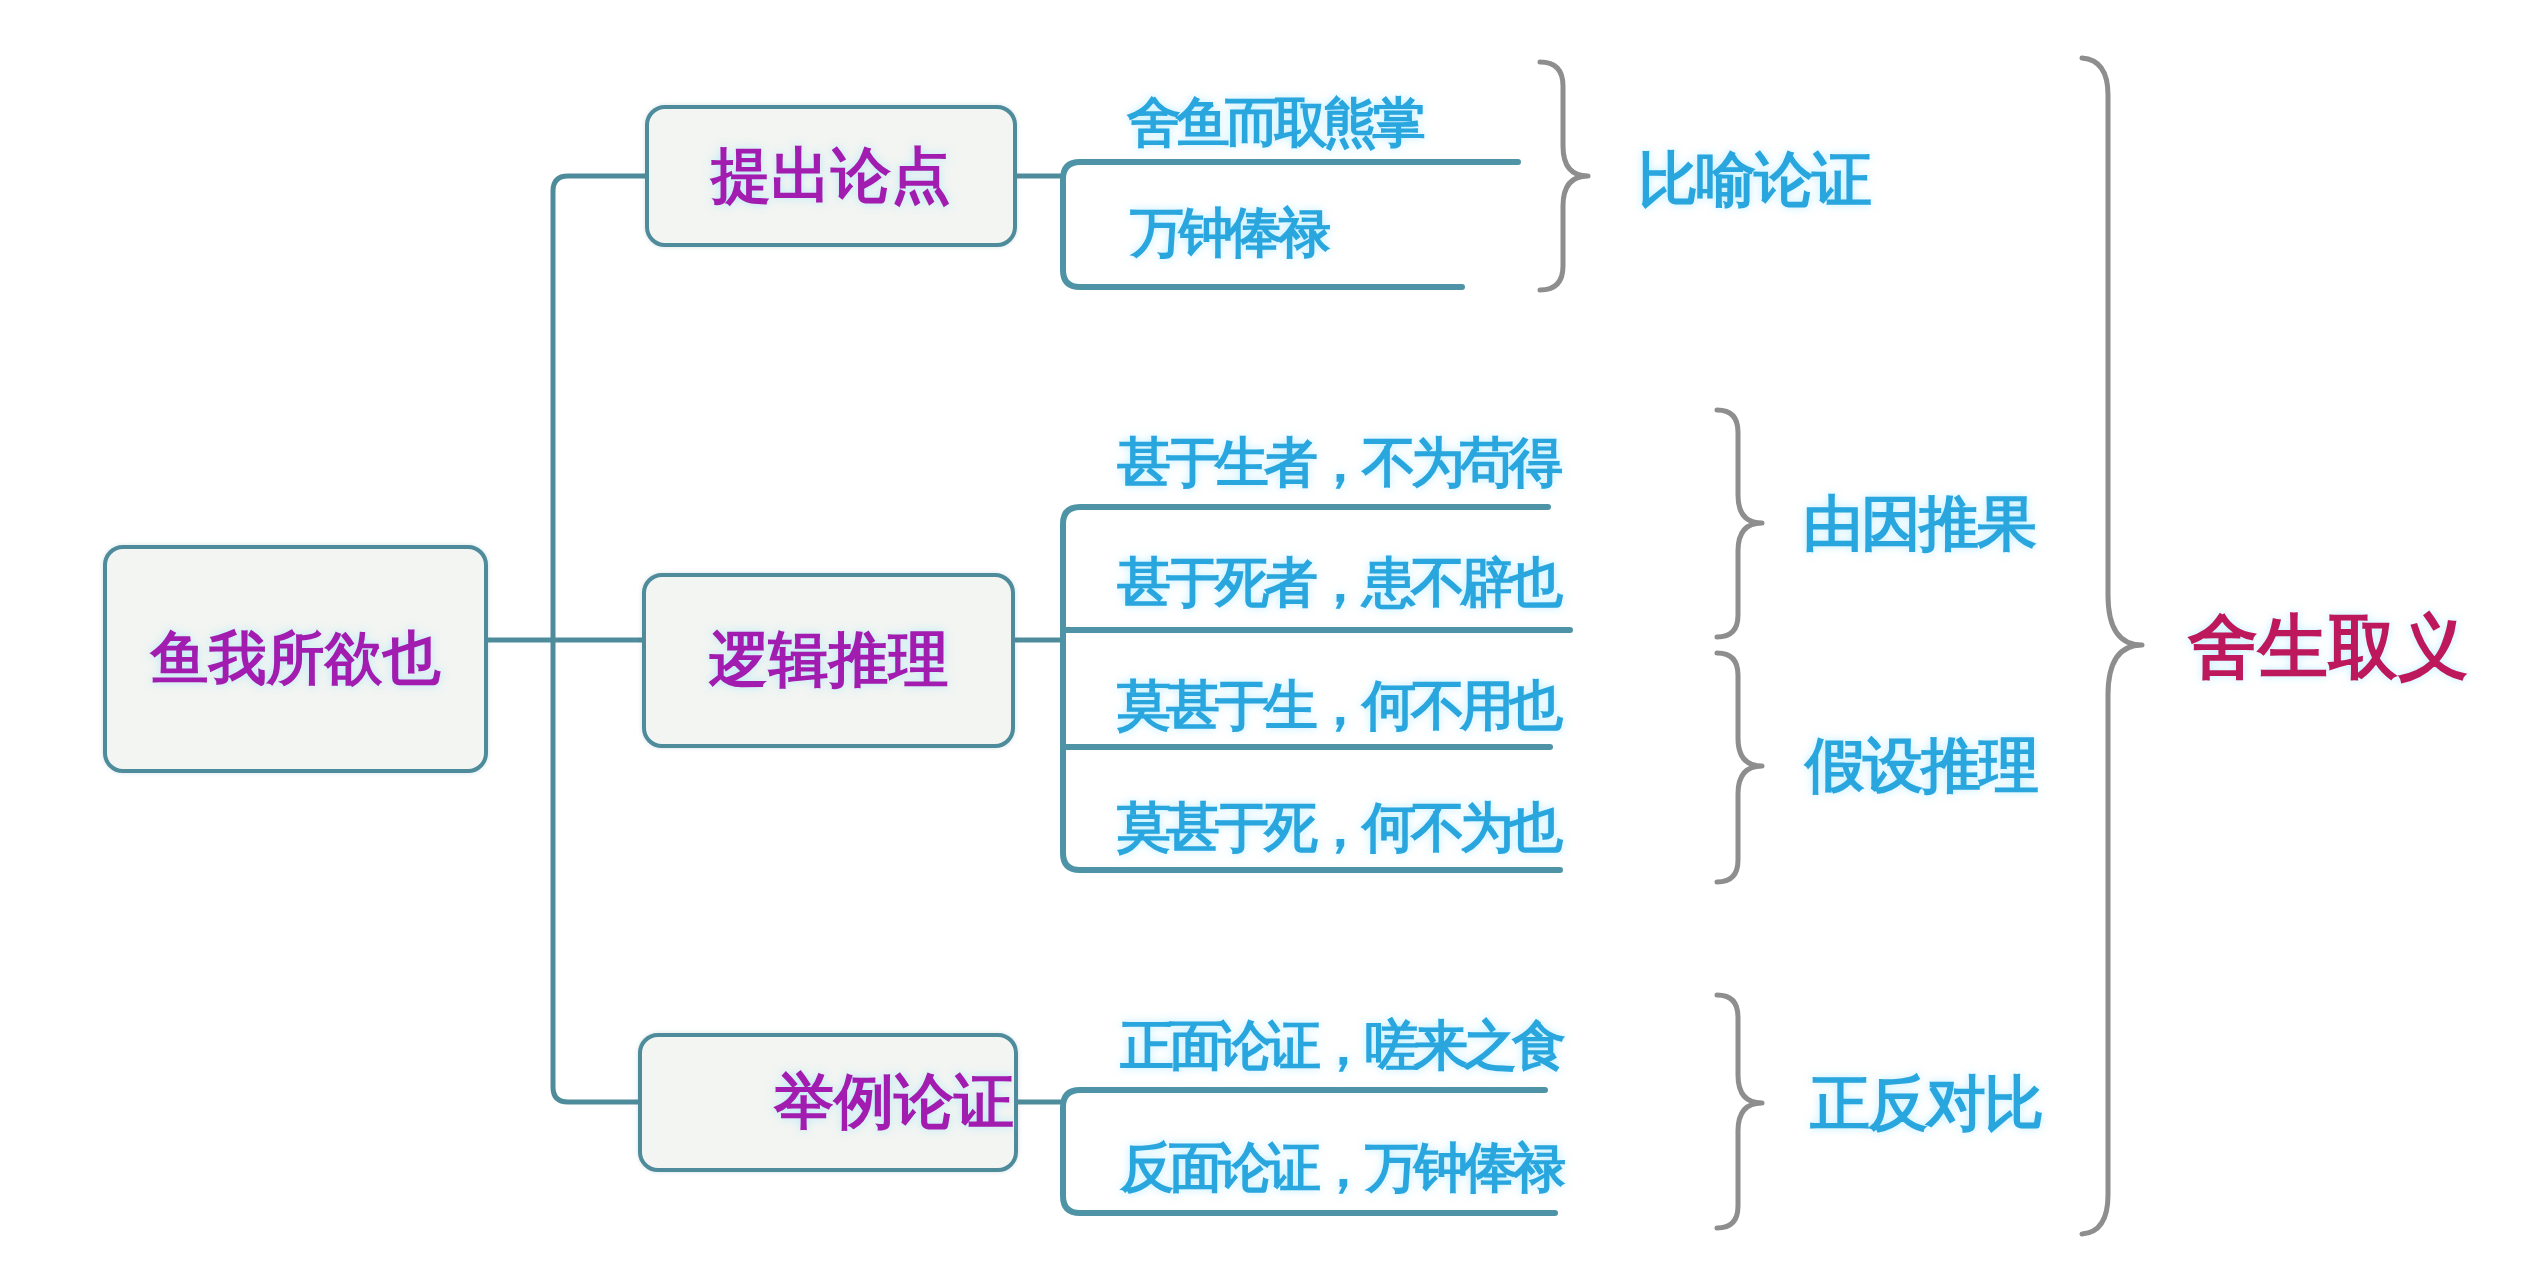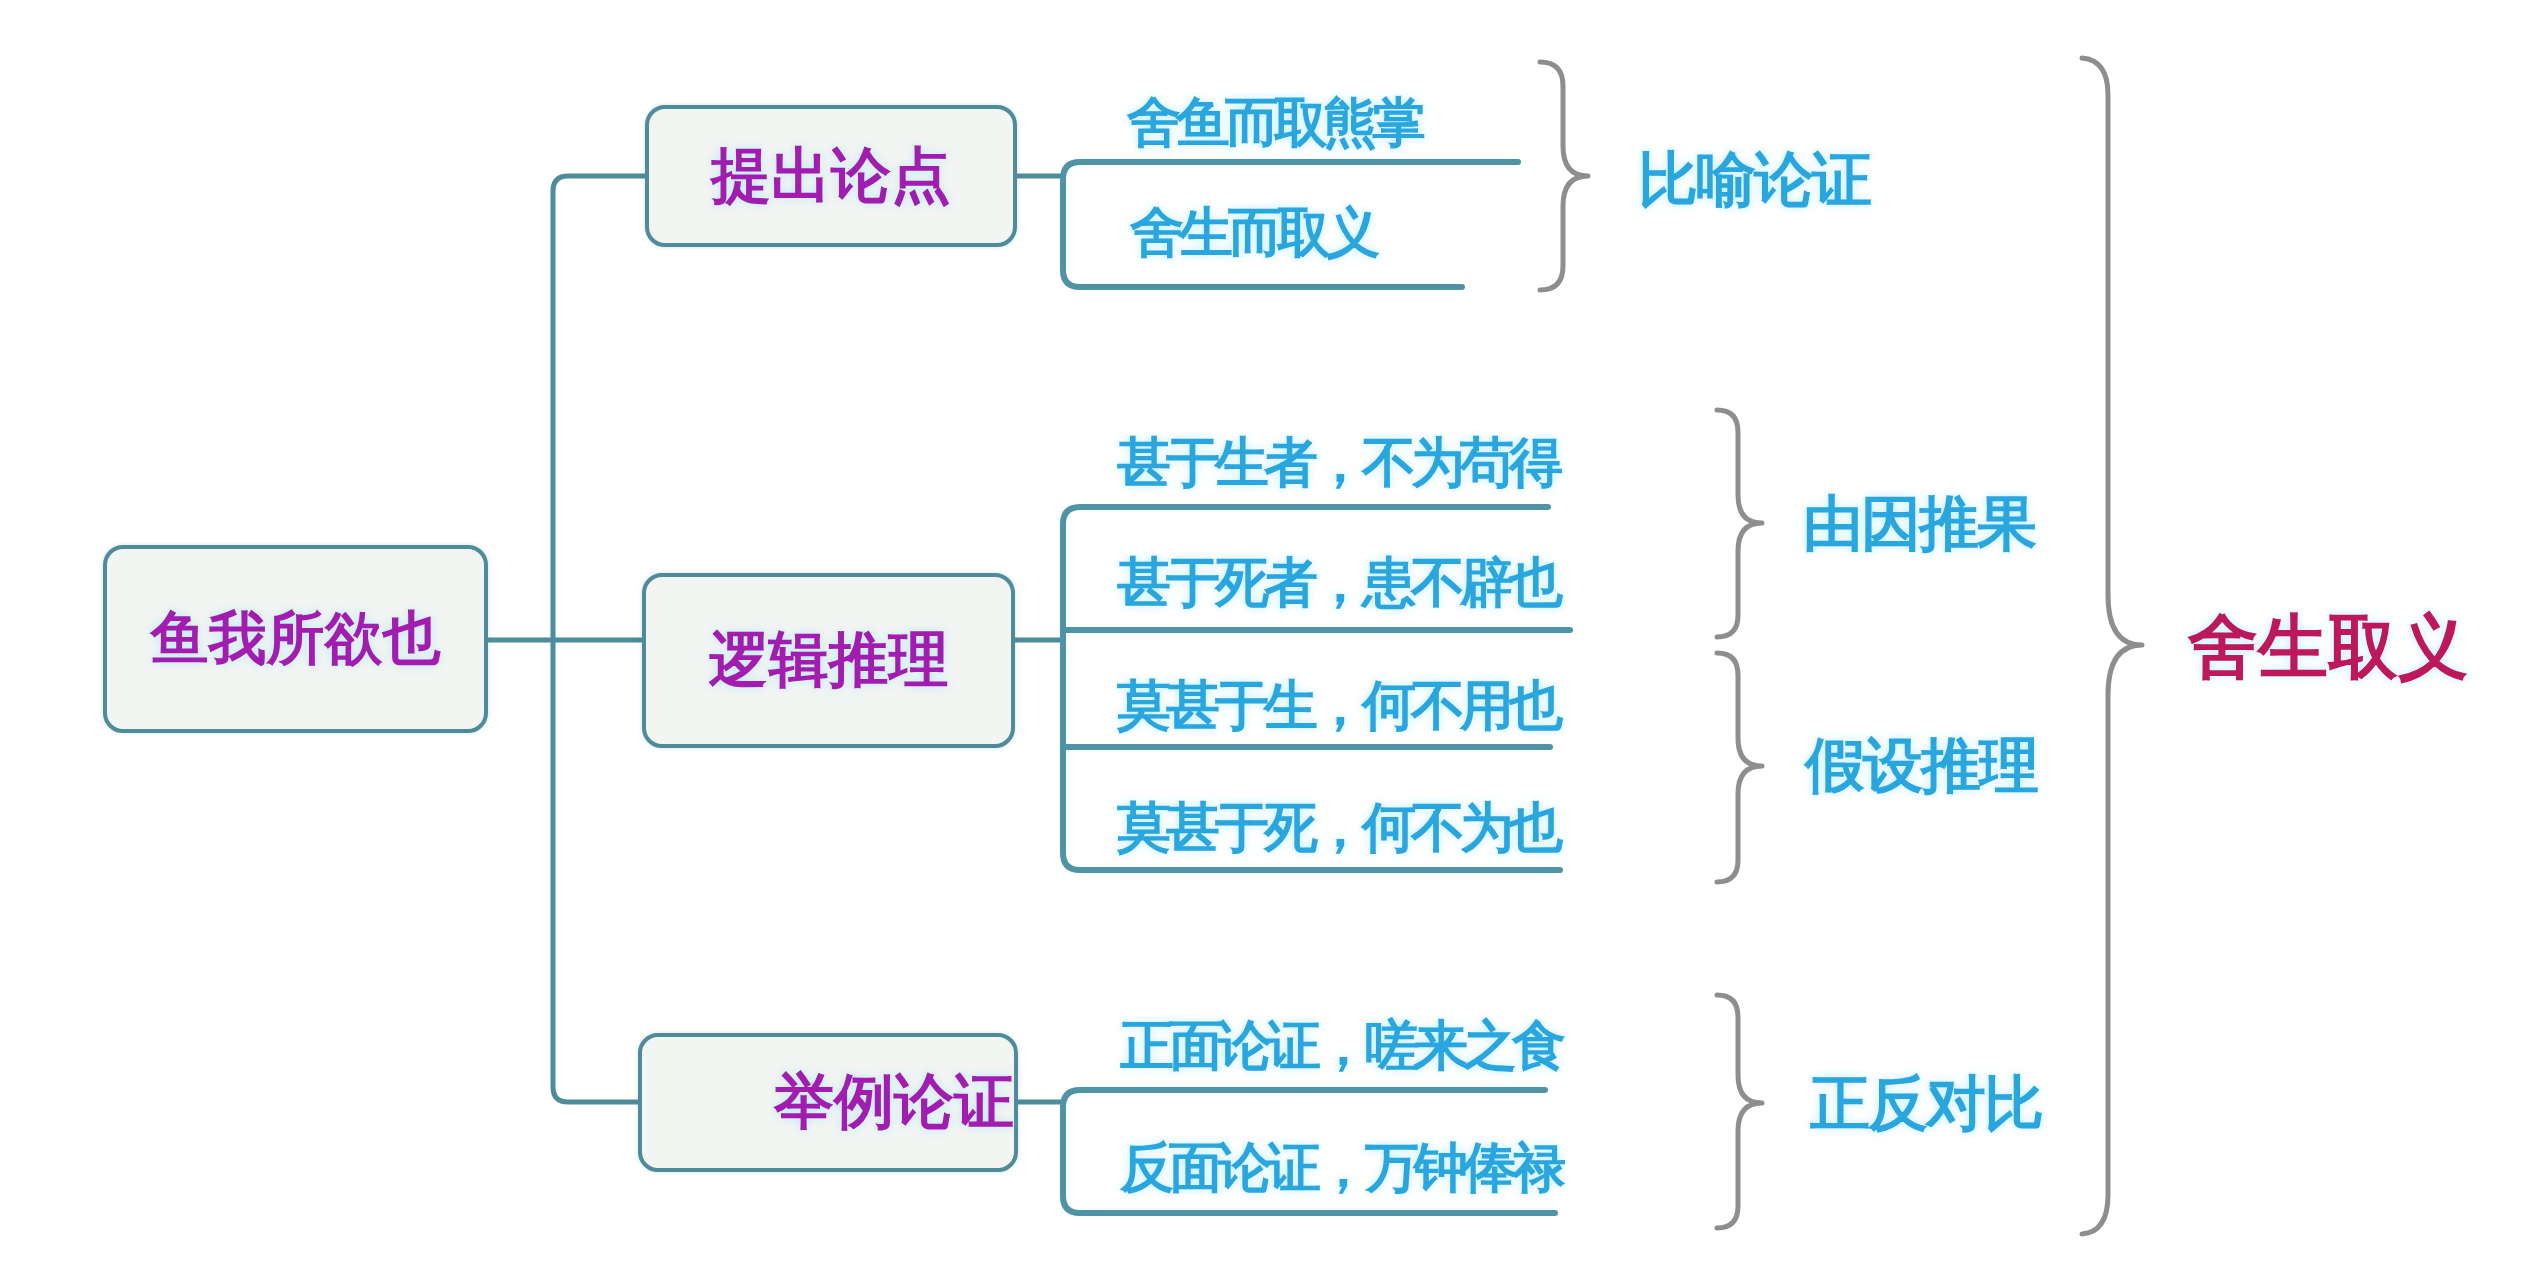--- a/index.html
+++ b/index.html
@@ -79,36 +79,36 @@
     <path class="wire" d="M 1018 1102 L 1063 1102"></path>
     <path class="underline" d="M 1545 1090 L 1080 1090 Q 1063 1090 1063 1107 L 1063 1196 Q 1063 1213 1080 1213 L 1555 1213"></path>
 
     <path class="brace" d="M 1540 62 Q 1563 62 1563 86 L 1563 146 Q 1563 176 1588 176 Q 1563 176 1563 206 L 1563 266 Q 1563 290 1540 290"></path>
     <path class="brace" d="M 1717 410 Q 1738 410 1738 432 L 1738 495 Q 1738 523 1762 523 Q 1738 523 1738 551 L 1738 615 Q 1738 637 1717 637"></path>
     <path class="brace" d="M 1717 653 Q 1738 653 1738 675 L 1738 738 Q 1738 766 1762 766 Q 1738 766 1738 794 L 1738 860 Q 1738 882 1717 882"></path>
     <path class="brace" d="M 1717 995 Q 1738 995 1738 1017 L 1738 1075 Q 1738 1103 1762 1103 Q 1738 1103 1738 1131 L 1738 1206 Q 1738 1228 1717 1228"></path>
     <path class="brace" d="M 2082 58 Q 2108 60 2108 95 L 2108 595 Q 2108 645 2142 645 Q 2108 645 2108 695 L 2108 1195 Q 2108 1232 2082 1234"></path>
   </svg>
 
-  <div class="node root" style="left:103px;top:545px;width:385px;height:188px;">
+  <div class="node root" style="left:103px;top:545px;width:385px;height:228px;">
     <span>鱼我所欲也</span>
   </div>
 
   <div class="node branch" style="left:645px;top:105px;width:372px;height:142px;">
     <span>提出论点</span>
   </div>
   <div class="node branch" style="left:642px;top:573px;width:373px;height:175px;">
     <span>逻辑推理</span>
   </div>
   <div class="node branch" style="left:638px;top:1033px;width:380px;height:139px;justify-content:flex-end;">
     <span>举例论证</span>
   </div>
 
   <div class="leaf" style="left:1127px;top:95px;">舍鱼而取熊掌</div>
-  <div class="leaf" style="left:1130px;top:205px;">舍生而取义</div>
+  <div class="leaf" style="left:1130px;top:205px;">万钟俸禄</div>
 
   <div class="leaf" style="left:1117px;top:435px;">甚于生者，不为苟得</div>
   <div class="leaf" style="left:1117px;top:555px;">甚于死者，患不辟也</div>
   <div class="leaf" style="left:1117px;top:678px;">莫甚于生，何不用也</div>
   <div class="leaf" style="left:1117px;top:800px;">莫甚于死，何不为也</div>
 
   <div class="leaf" style="left:1120px;top:1018px;">正面论证，嗟来之食</div>
   <div class="leaf" style="left:1120px;top:1140px;">反面论证，万钟俸禄</div>
 
   <div class="method" style="left:1638px;top:150px;text-align:center;">比喻论证</div>

